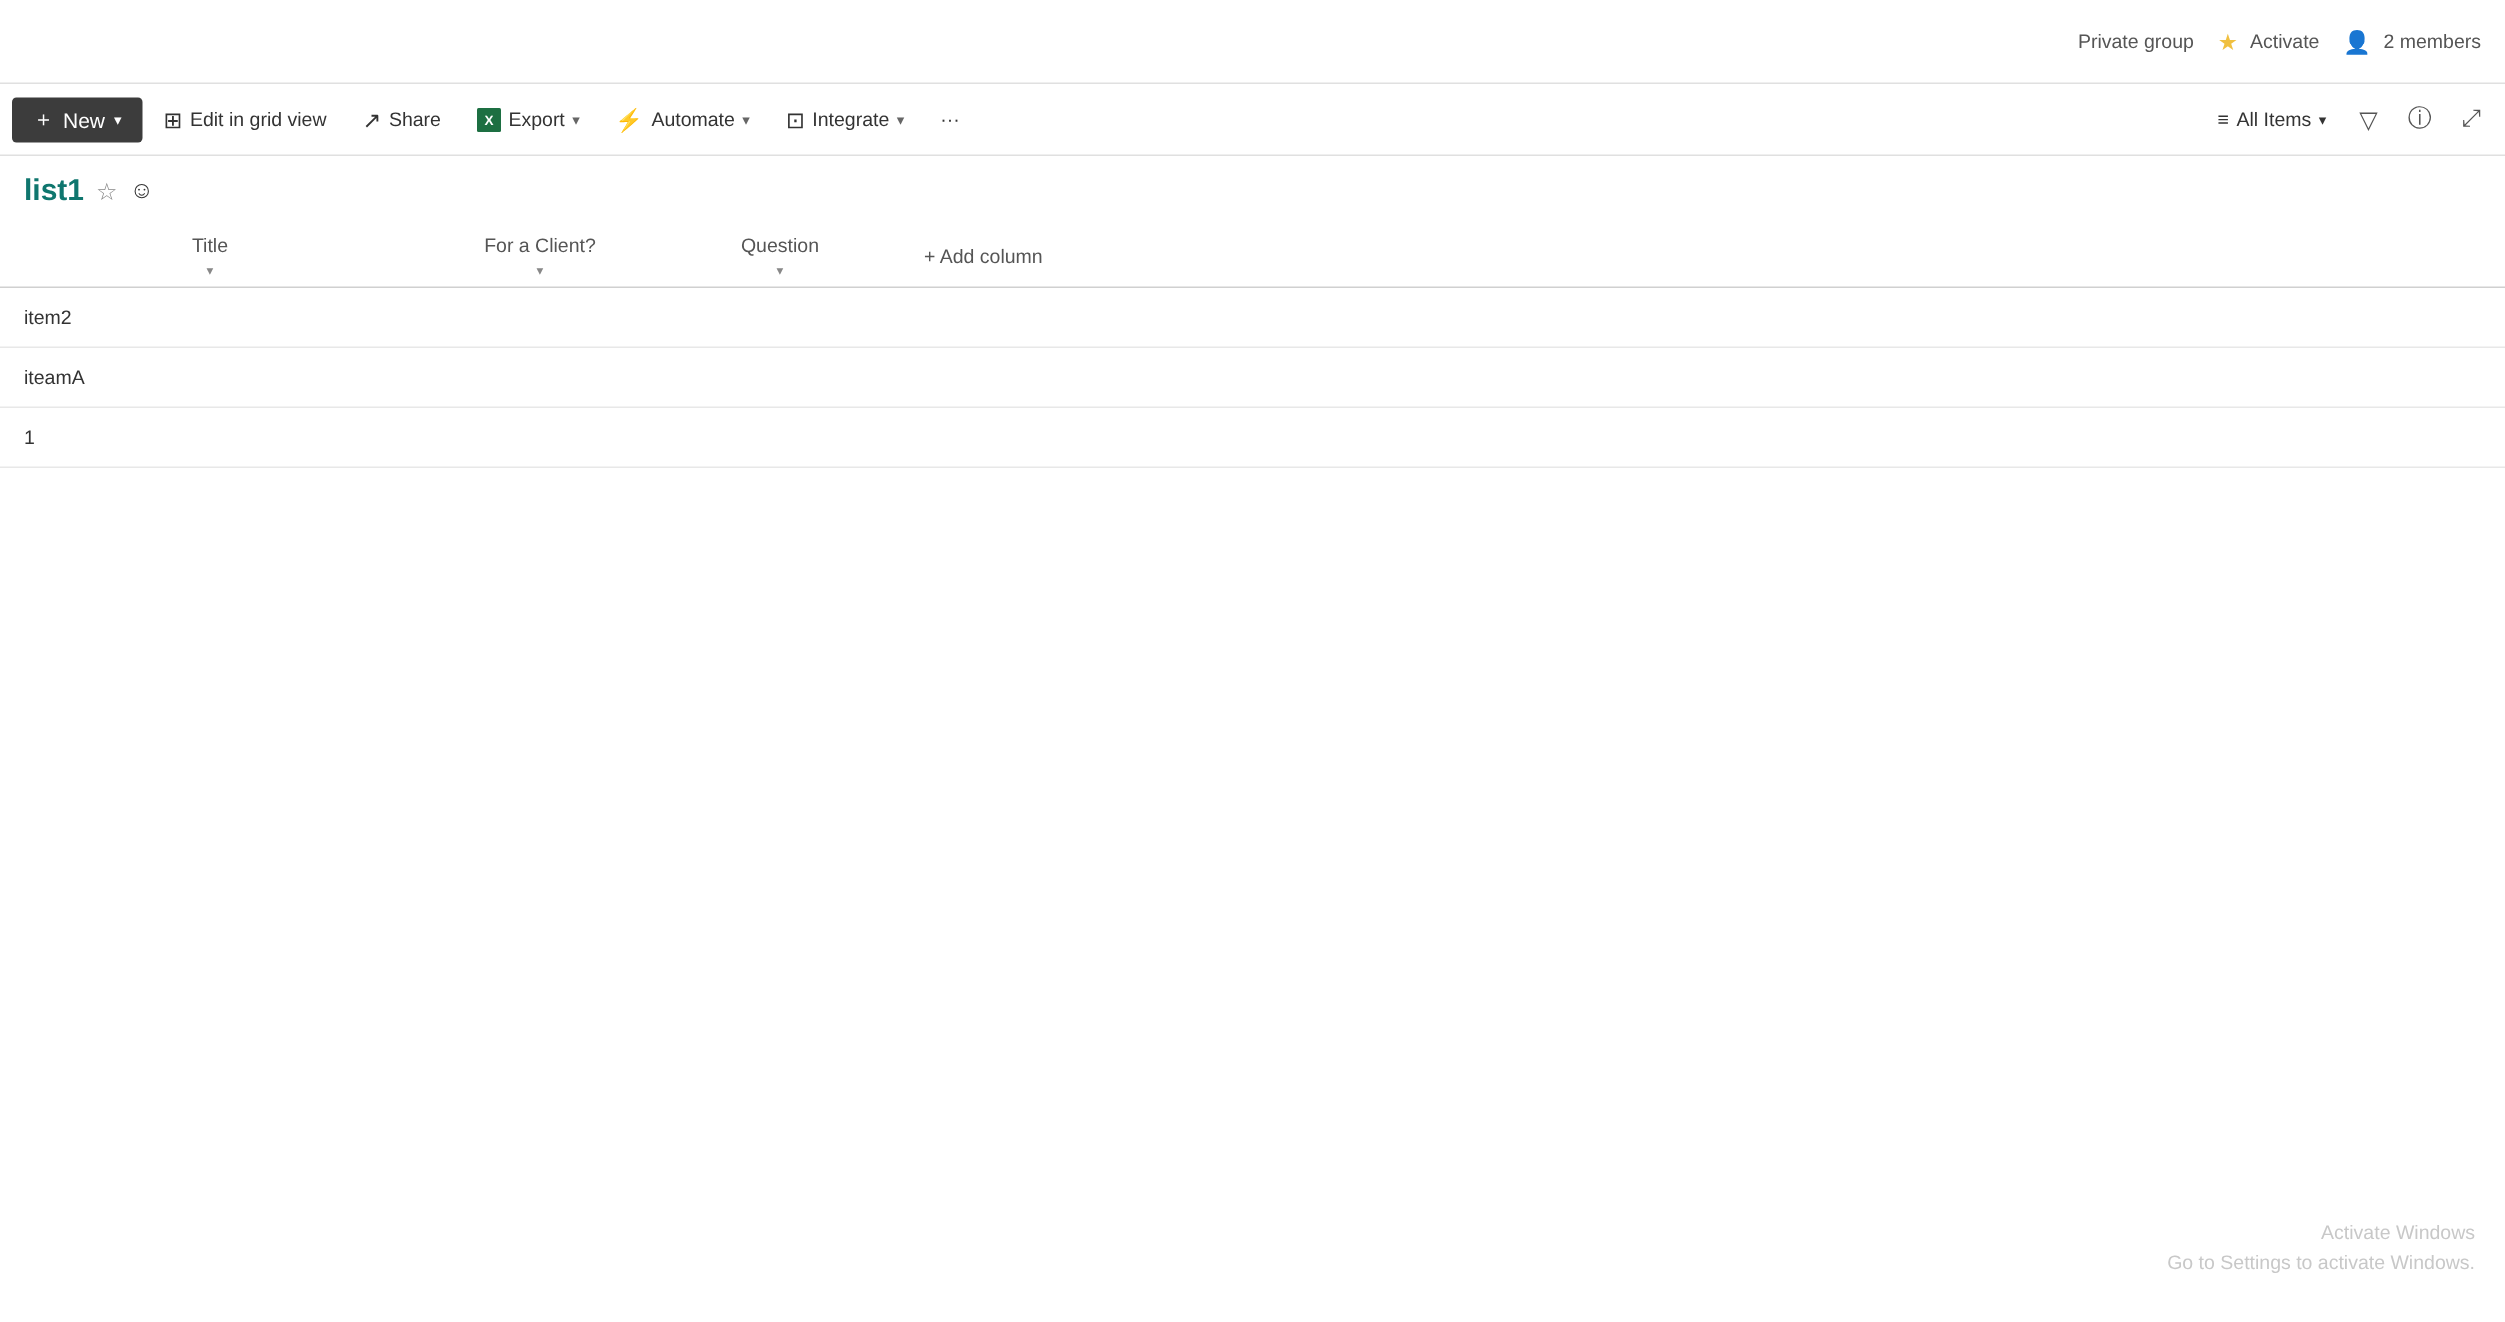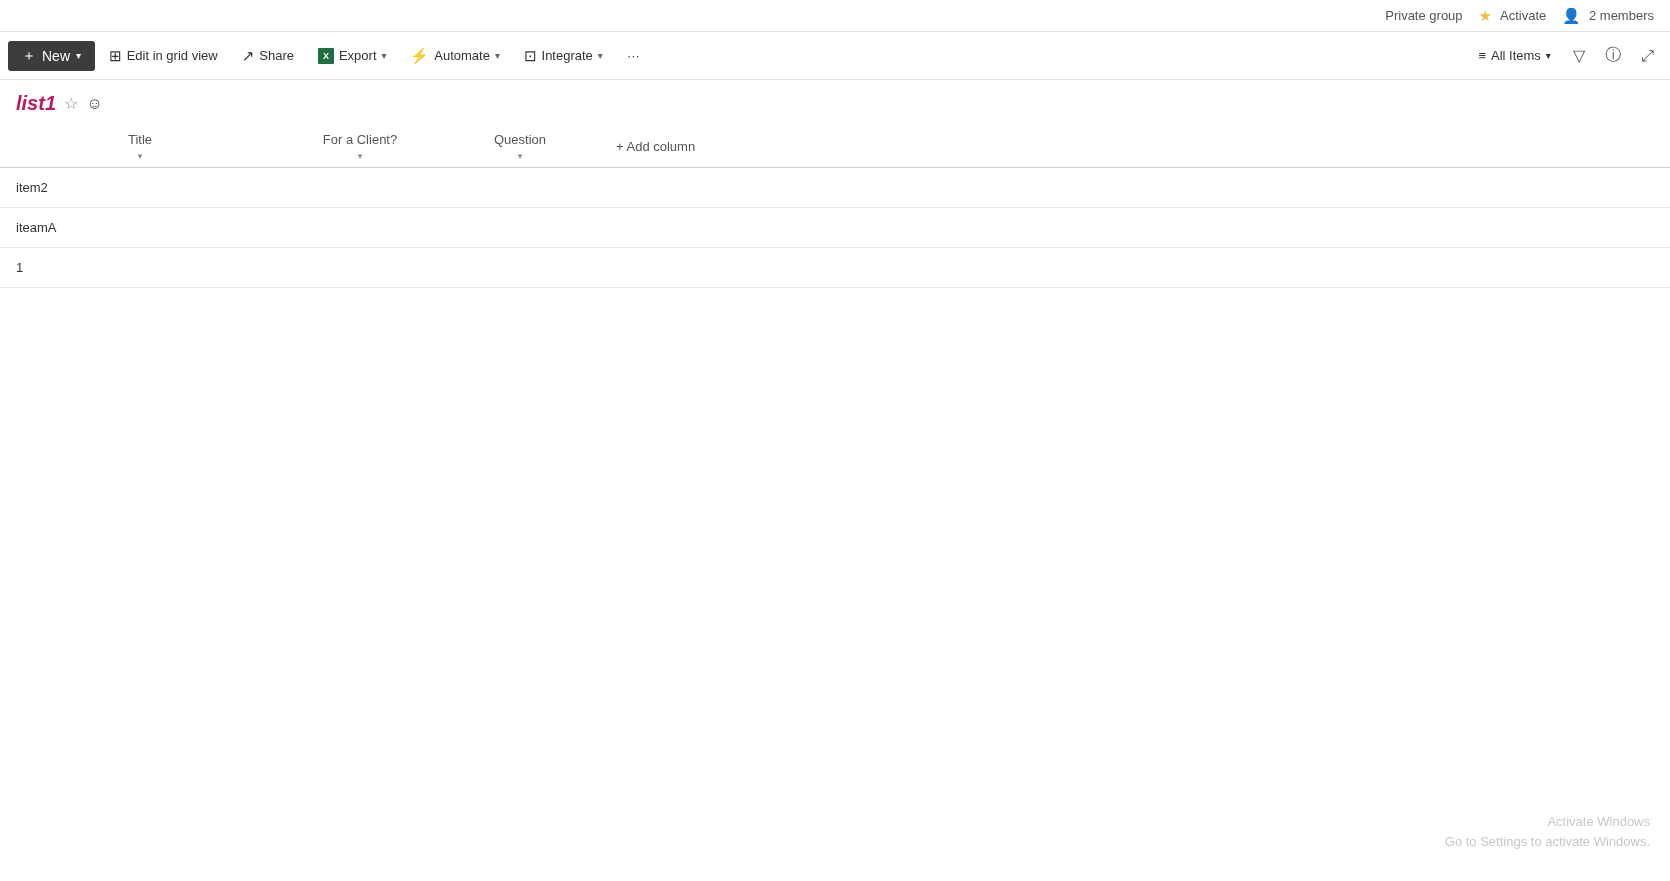--- a/index.html
+++ b/index.html
@@ -3,21 +3,21 @@
   <meta charset="utf-8">
   <style>
     * { box-sizing: border-box; margin: 0; padding: 0; }
     body { font-family: 'Segoe UI', sans-serif; font-size: 14px; background: #fff; color: #333; height: 881px; overflow: hidden; }
 
     
     .top-bar {
       display: flex;
       align-items: center;
       justify-content: flex-end;
-      height: 32px;
+      height: 56px;
       padding: 0 16px;
       border-bottom: 1px solid #e0e0e0;
       gap: 16px;
     }
     .top-bar-group {
       display: flex;
       align-items: center;
       gap: 8px;
       color: #555;
       font-size: 13px;
@@ -96,22 +96,21 @@
     
     .page-title-bar {
       display: flex;
       align-items: center;
       padding: 12px 16px;
       gap: 8px;
     }
     .page-title {
       font-size: 20px;
       font-weight: 600;
-      color: #be185d;
-      font-style: italic;
+      color: #0f766e;
     }
     .page-title-star { font-size: 16px; color: #888; cursor: pointer; }
     .page-title-emoji { font-size: 16px; cursor: pointer; }
 
     
     .list-table {
       width: 100%;
       border-collapse: collapse;
     }
     .list-table th, .list-table td {

